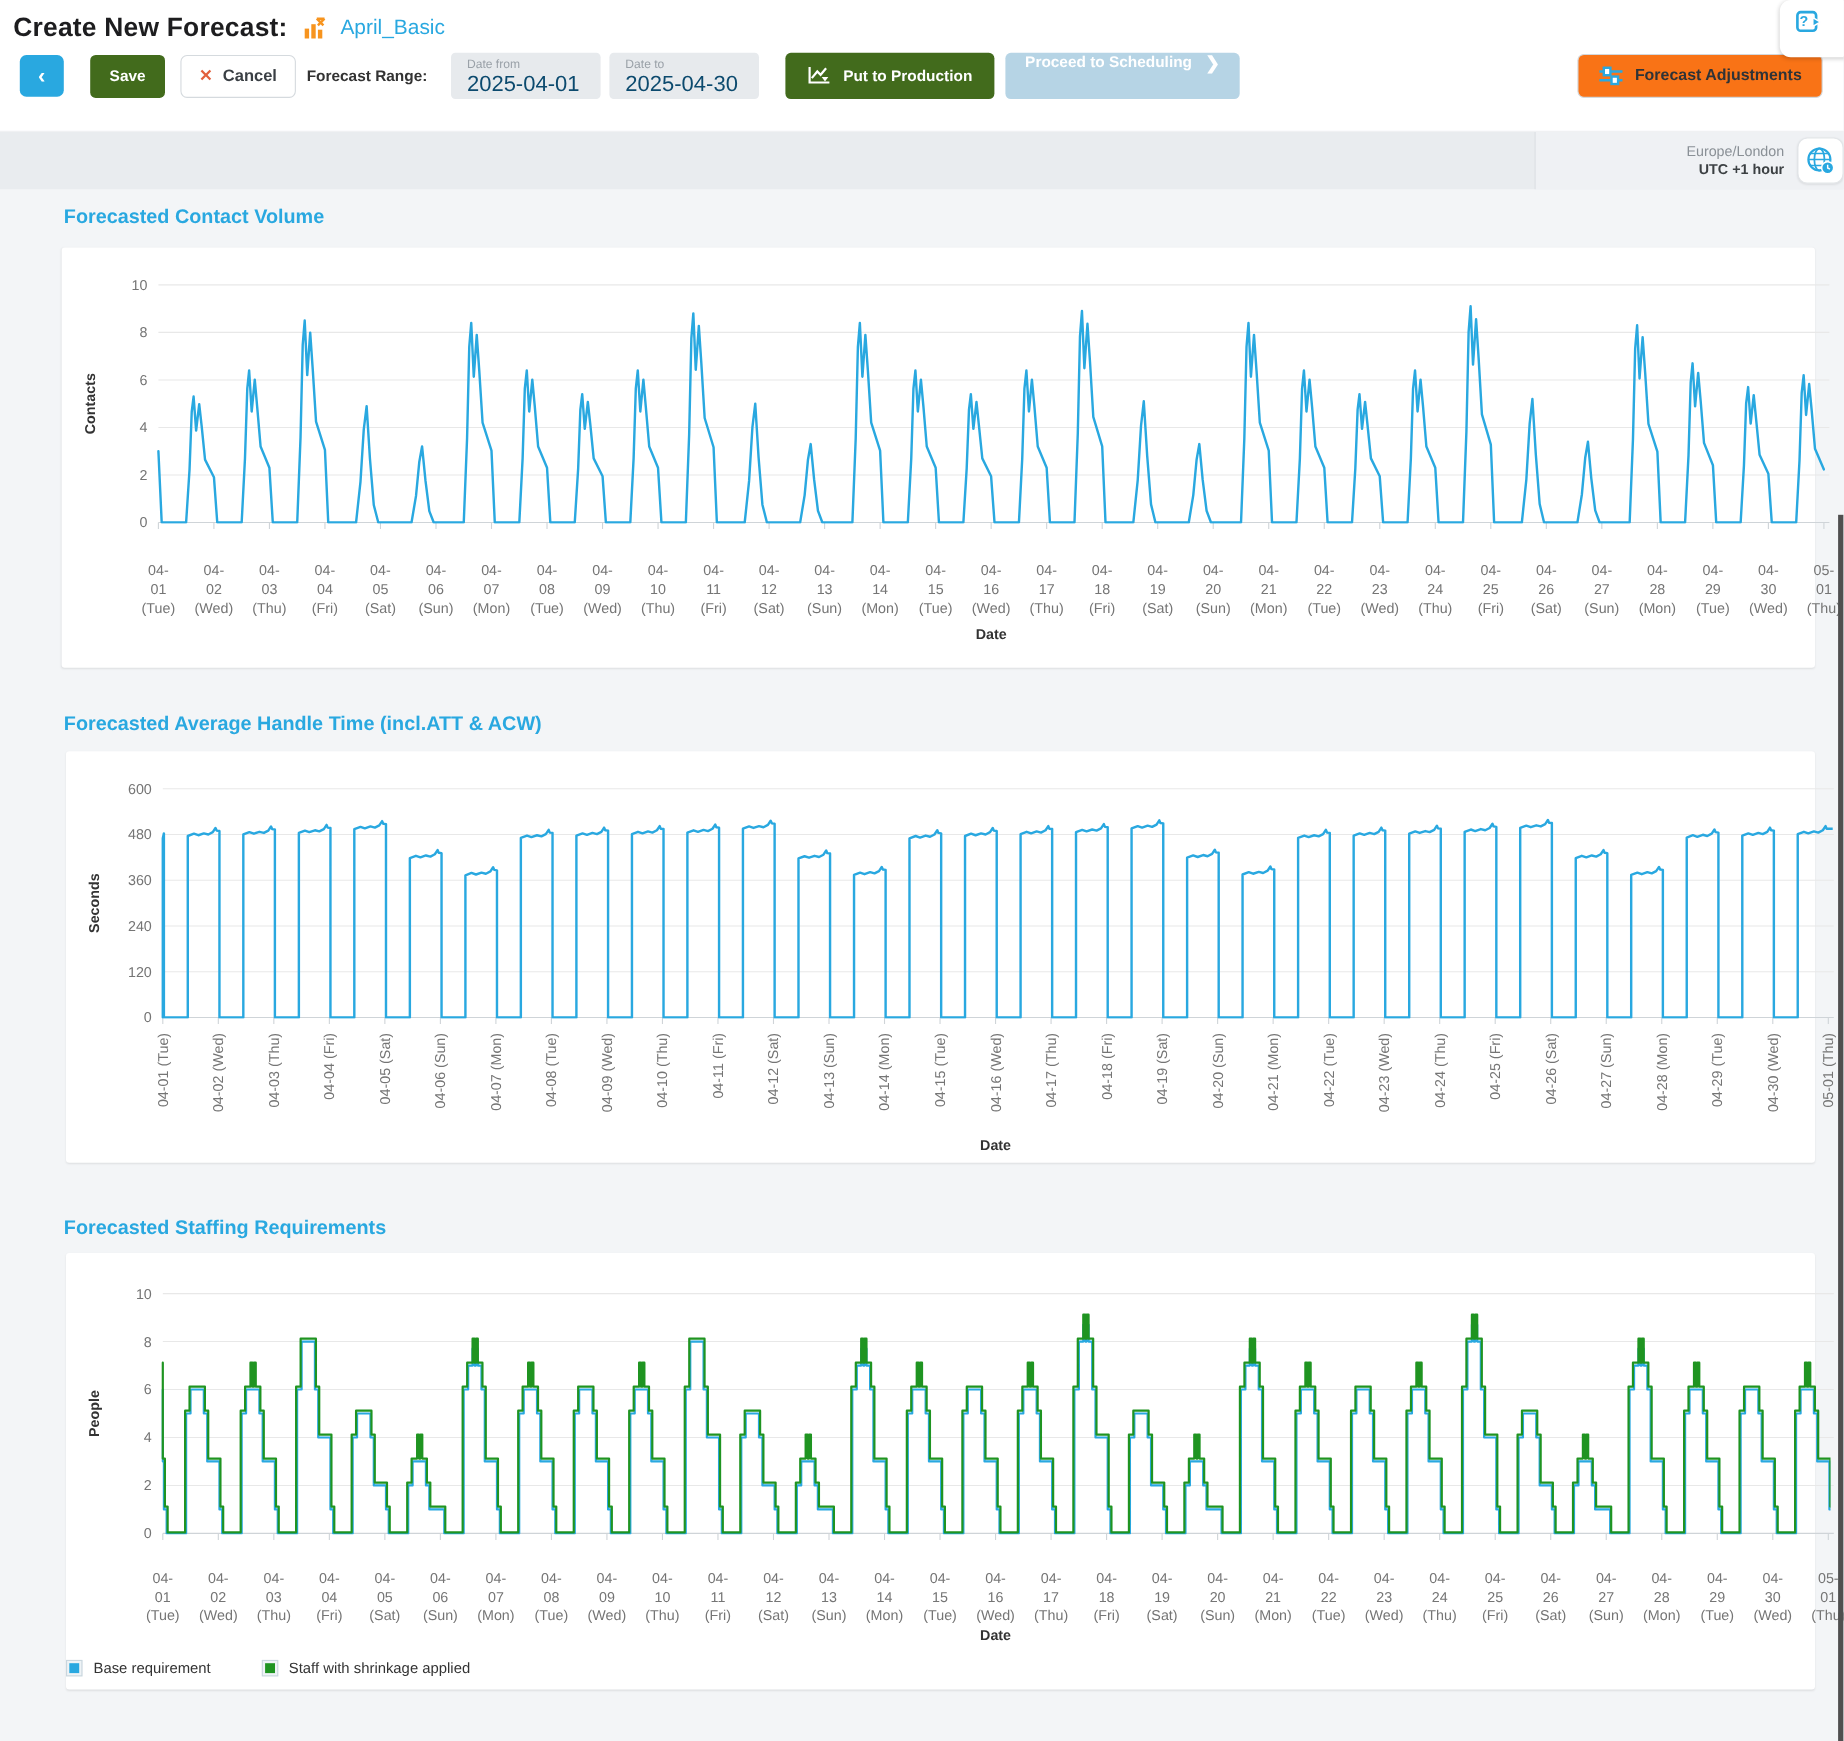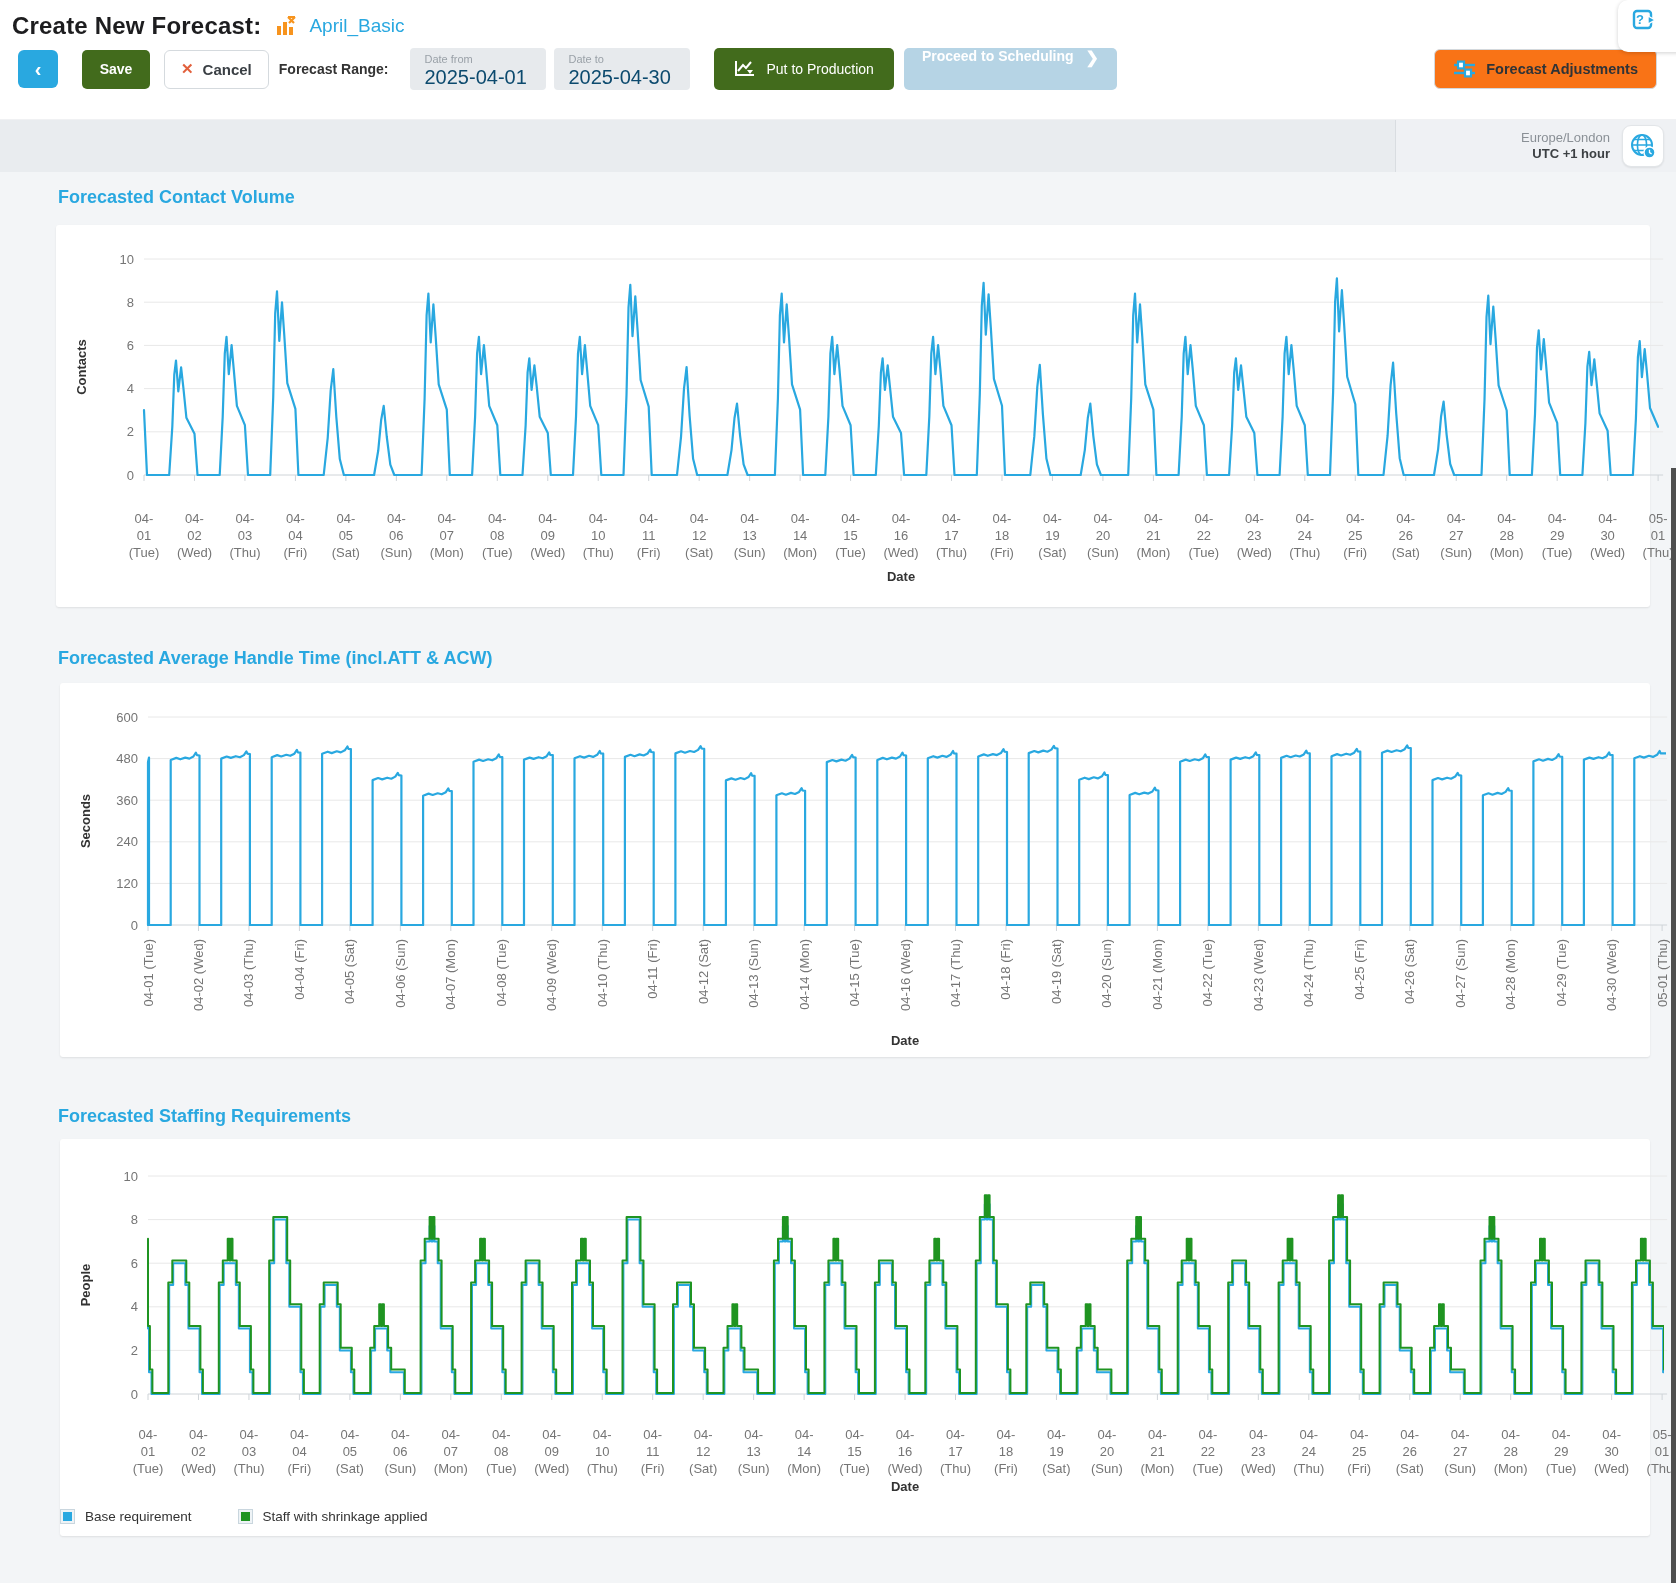--- a/index.html
+++ b/index.html
@@ -26,31 +26,31 @@
   .cancel-btn { margin-left:14px; height:39px; padding:0 16px; background:#fff; border:1px solid #d5dade;
                 border-radius:6px; display:flex; align-items:center; gap:9px; font-size:15px; font-weight:bold; color:#3a3f44; }
   .cancel-x { color:#e2603c; font-size:15px; font-weight:bold; }
   .range-label { margin-left:10px; font-size:14px; font-weight:bold; color:#333; }
   .date-field { margin-left:22px; width:136px; height:42px; background:#e7eaed; border-radius:4px;
                 padding:5px 0 0 14px; cursor:default; }
   .date-field + .date-field { margin-left:8px; }
   .df-label { display:block; font-size:11px; color:#9aa1a8; }
   .df-value { display:block; font-size:20px; color:#0c4a6e; margin-top:1px; }
   .ptp-btn { margin-left:24px; height:42px; padding:0 20px; background:#426b1c; border:none; border-radius:5px;
-             color:#fff; font-size:14px; font-weight:normal; display:flex; align-items:center; gap:10px; }
+             color:#fff; font-size:14px; font-weight:bold; display:flex; align-items:center; gap:10px; }
   .proceed-btn { margin-left:10px; height:42px; padding:0 18px; background:#b6d4e5; border:none; border-radius:5px;
                  color:#fff; font-size:14px; font-weight:bold; display:flex; gap:12px; cursor:default; }
   .proceed-chev { font-size:16px; font-weight:bold; }
   .adjust-btn { margin-left:auto; margin-right:1px; height:40px; padding:0 18px; background:#f97316;
                 border:1px solid #d3d8dc; border-radius:6px; display:flex; align-items:center; gap:10px;
                 font-size:14.5px; font-weight:bold; color:#2f3337; }
 
   
   .tzbar { height:53px; background:#e9ecef; border-top:1px solid #f0f1f3; position:relative; display:flex; justify-content:flex-end; }
-  .tz-right { display:flex; align-items:center; gap:12px; padding-right:12px; border-left:1px solid #d9dde1;
+  .tz-right { display:flex; align-items:center; gap:12px; border-left:1px solid #d9dde1;
               background:#eff1f4; width:281px; justify-content:flex-end; }
   .tz-text { text-align:right; line-height:1.25; }
   .tz-region { font-size:13px; color:#8a9096; }
   .tz-offset { font-size:13px; font-weight:bold; color:#3c4043; }
   .tz-globe { width:42px; height:42px; background:#fff; border:1px solid #e2e5e8; border-radius:9px;
               box-shadow:0 1px 2px rgba(0,0,0,.08); display:flex; align-items:center; justify-content:center; cursor:pointer; }
 
   
   .content { background:#f3f5f7; padding-top:1px;margin-left:44px; }
   .sec-title { color:#29a8e0; font-size:18px; font-weight:bold; margin:14px 0 0 14px; }

